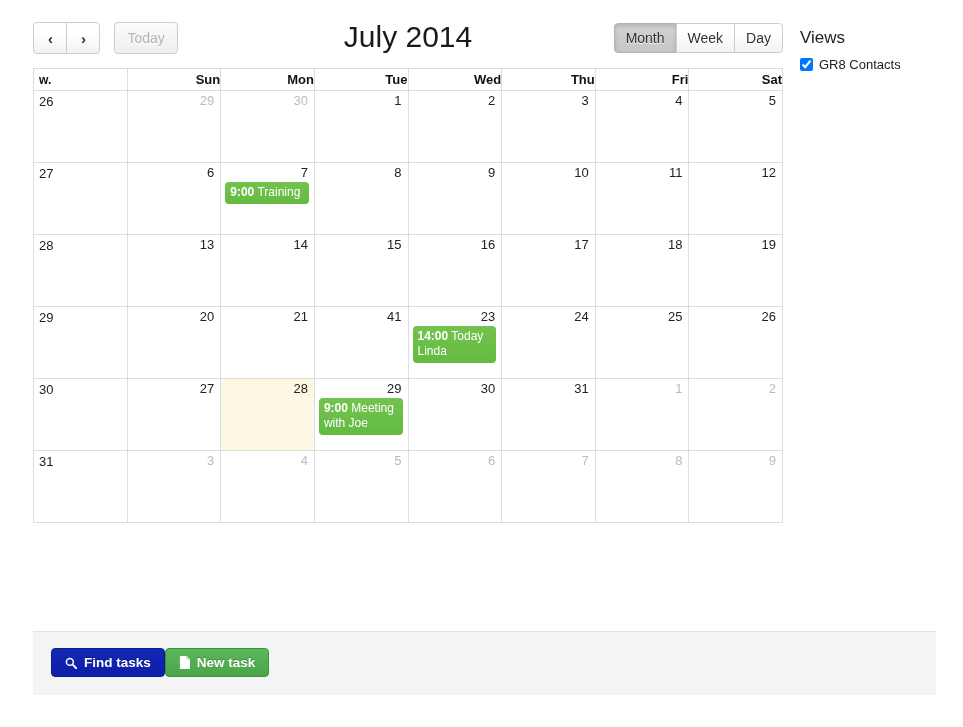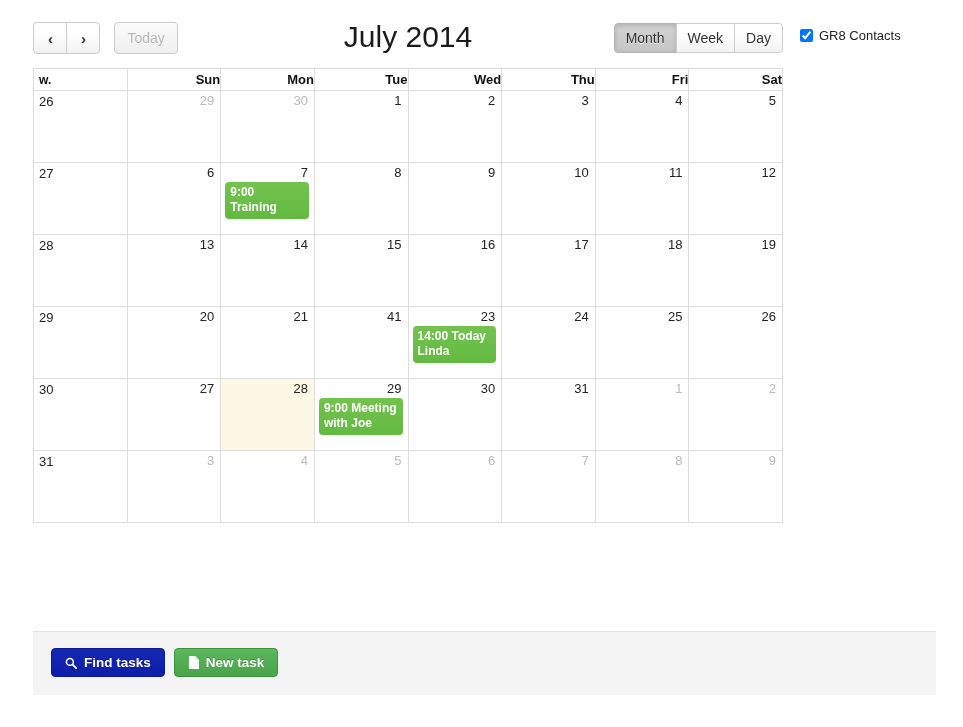--- a/index.html
+++ b/index.html
@@ -134,31 +134,31 @@
     background: linear-gradient(to bottom, #73c34e 0%, #63ba41 100%);
     color: #ffffff;
     border-radius: 4px;
     font-size: 12px;
     line-height: 15px;
     padding: 3px 5px 4px 5px;
     cursor: pointer;
     overflow: hidden;
   }
   .event .tm { font-weight: bold; }
-  .event .ti { font-weight: bold; }
+  .event .ti { font-weight: normal; }
 
   
   .footer {
     position: absolute;
     left: 33px; top: 631px;
     width: 903px; height: 64px;
     background: #f4f4f4;
     border-top: 1px solid #e2e2e2;
   }
-  .footer-inner { padding: 16px 0 0 18px; display: flex; gap: 9px; }
+  .footer-inner { padding: 16px 0 0 18px; display: flex; }
 
   .abtn {
     font-family: "Liberation Sans", sans-serif;
     font-size: 13.5px;
     font-weight: bold;
     color: #ffffff;
     border-radius: 4px;
     height: 29px;
     padding: 0 13px;
     display: inline-flex;
@@ -200,20 +200,21 @@
     <div class="cal-title">July 2014</div>
 
     <div class="btn-group view-group">
       <div class="btn view-btn active">Month</div>
       <div class="btn view-btn">Week</div>
       <div class="btn view-btn">Day</div>
     </div>
   </div>
 
   <div class="views-panel">
+    <div class="views-title">Views</div>
     <label class="views-row">
       <input type="checkbox" checked="" style="">
       <span>GR8 Contacts</span>
     </label>
   </div>
 
   <table class="cal">
     <thead>
       <tr>
         <th class="wk-head">w.</th>

